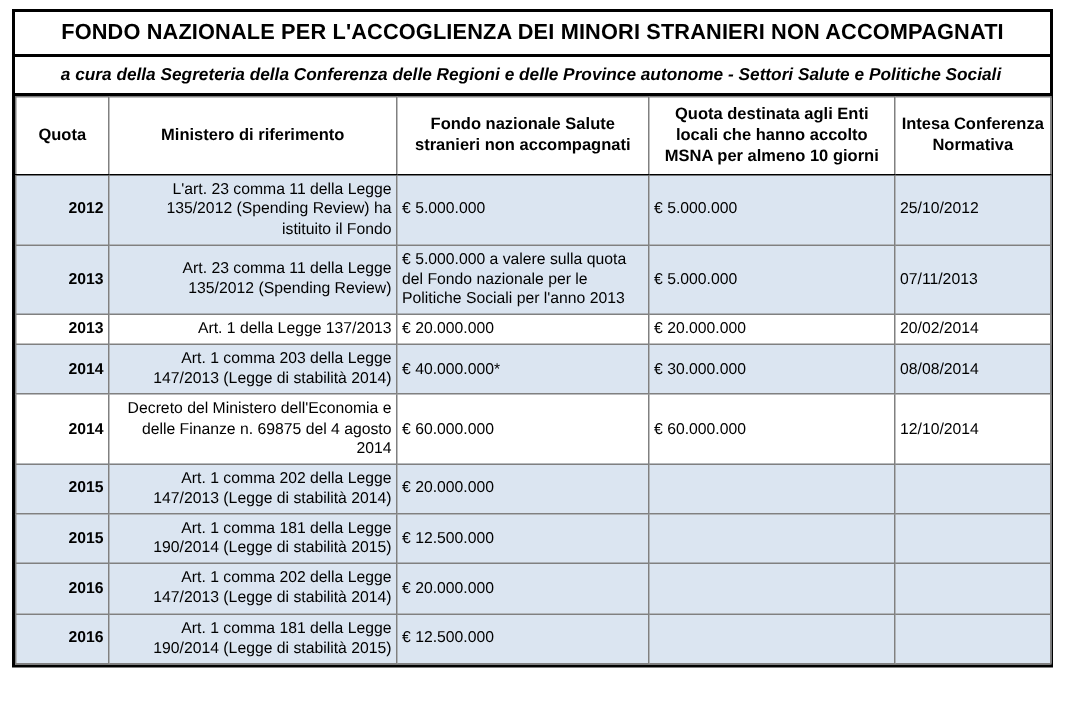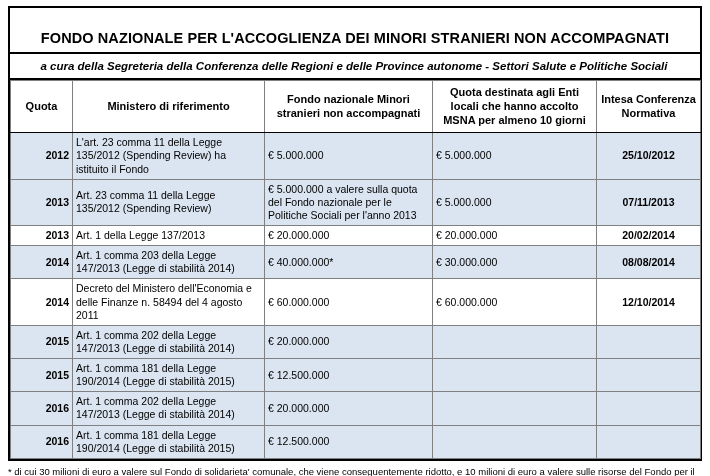--- a/index.html
+++ b/index.html
@@ -25,21 +25,21 @@
     border: 2px solid #000000;
     box-sizing: border-box;
     width: 694px;
   }
   .title-row {
     border-bottom: 2px solid #000000;
     text-align: center;
     font-weight: bold;
     font-size: 14.5px;
     letter-spacing: 0.1px;
-    padding: 22px 4px 6px 4px;
+    padding: 6px 4px 6px 4px;
   }
   .subtitle-row {
     border-bottom: 2px solid #000000;
     text-align: center;
     font-style: italic;
     font-weight: bold;
     font-size: 11.5px;
     padding: 6px 4px 6px 2px;
   }
   table.data {
@@ -62,29 +62,27 @@
     padding: 5px 3px;
     background: #ffffff;
     border-bottom: 1px solid #000000;
   }
   td.year {
     text-align: right;
     font-weight: bold;
     font-size: 11px;
   }
   td.norm {
-    text-align: left;
+    text-align: right;
   }
   td.fondo, td.quota {
     text-align: left;
   }
   td.intesa {
-    text-align: center;
     font-size: 10.5px;
-    font-weight: bold;
   }
   tr.shaded td {
     background: #dbe5f1;
   }
   tr.plain td {
     background: #ffffff;
   }
   .footnote {
     margin-top: 5px;
     font-size: 9.5px;
@@ -112,21 +110,21 @@
         <col class="c-year">
         <col class="c-norm">
         <col class="c-fondo">
         <col class="c-quota">
         <col class="c-intesa">
       </colgroup>
       <thead>
         <tr>
           <th>Quota</th>
           <th>Ministero di riferimento</th>
-          <th>Fondo nazionale Minori stranieri non accompagnati</th>
+          <th>Fondo nazionale Salute stranieri non accompagnati</th>
           <th>Quota destinata agli Enti locali che hanno accolto MSNA per almeno 10 giorni</th>
           <th>Intesa Conferenza Normativa</th>
         </tr>
       </thead>
       <tbody>
         <tr class="shaded">
           <td class="year">2012</td>
           <td class="norm">L'art. 23 comma 11 della Legge 135/2012 (Spending Review) ha istituito il Fondo</td>
           <td class="fondo">€ 5.000.000</td>
           <td class="quota">€ 5.000.000</td>
@@ -148,21 +146,21 @@
         </tr>
         <tr class="shaded">
           <td class="year">2014</td>
           <td class="norm">Art. 1 comma 203 della Legge 147/2013 (Legge di stabilità 2014)</td>
           <td class="fondo">€ 40.000.000*</td>
           <td class="quota">€ 30.000.000</td>
           <td class="intesa">08/08/2014</td>
         </tr>
         <tr class="plain">
           <td class="year">2014</td>
-          <td class="norm">Decreto del Ministero dell'Economia e delle Finanze n. 58494 del 4 agosto 2011</td>
+          <td class="norm">Decreto del Ministero dell'Economia e delle Finanze n. 69875 del 4 agosto 2014</td>
           <td class="fondo">€ 60.000.000</td>
           <td class="quota">€ 60.000.000</td>
           <td class="intesa">12/10/2014</td>
         </tr>
         <tr class="shaded">
           <td class="year">2015</td>
           <td class="norm">Art. 1 comma 202 della Legge 147/2013 (Legge di stabilità 2014)</td>
           <td class="fondo">€ 20.000.000</td>
           <td class="quota"></td>
           <td class="intesa"></td>
@@ -186,14 +184,13 @@
           <td class="norm">Art. 1 comma 181 della Legge 190/2014 (Legge di stabilità 2015)</td>
           <td class="fondo">€ 12.500.000</td>
           <td class="quota"></td>
           <td class="intesa"></td>
         </tr>
       </tbody>
     </table>
 
   </div>
 
-  <div class="footnote">* di cui 30 milioni di euro a valere sul  Fondo  di  solidarieta' comunale, che viene conseguentemente ridotto, e 10 milioni di euro a valere sulle risorse del Fondo per il credito per i nuovi nati.</div>
 </div>
 
 </body></html>

